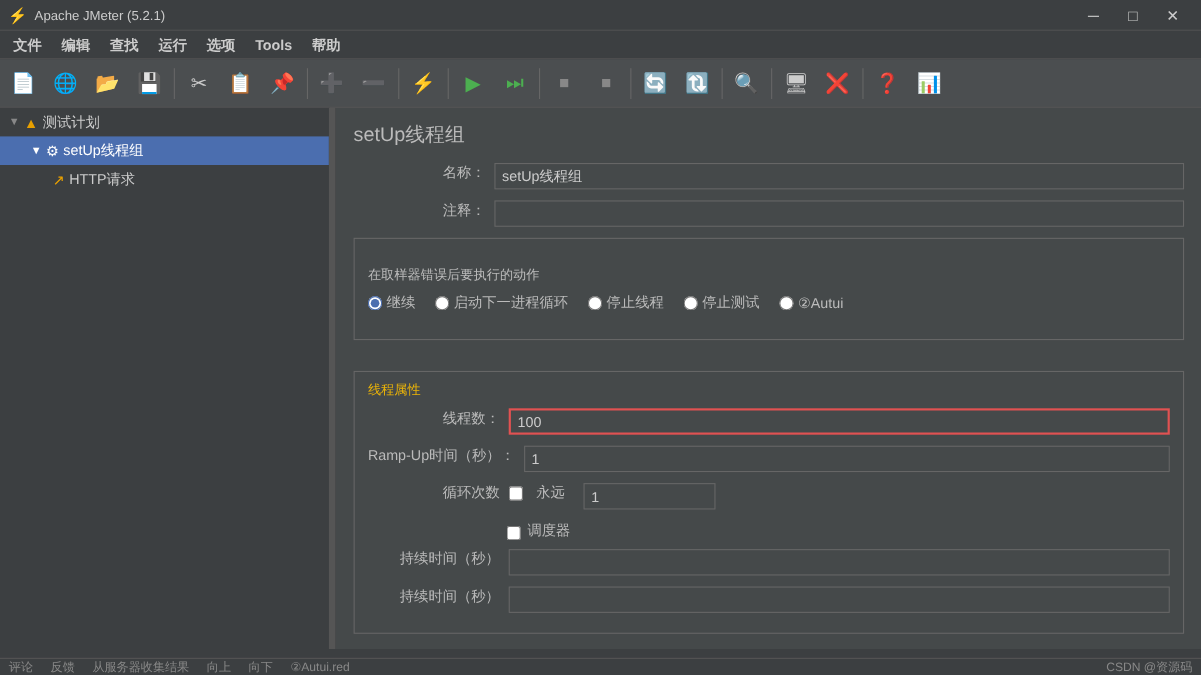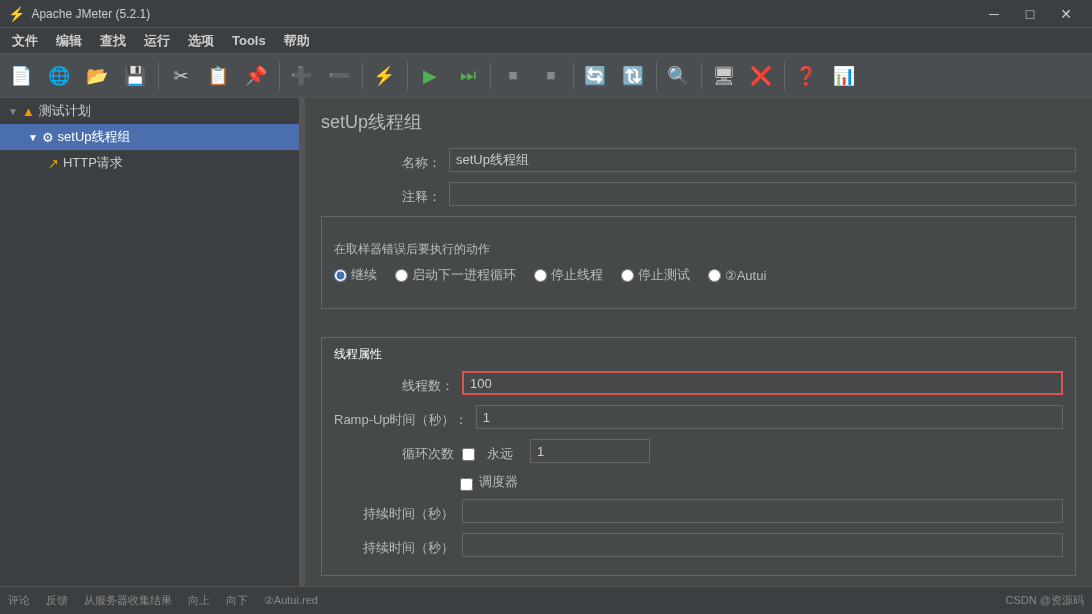--- a/index.html
+++ b/index.html
@@ -111,21 +111,21 @@
       padding: 12px 16px;
     }
     .panel-title {
       font-size: 18px;
       color: #bbb;
       margin-bottom: 14px;
       font-weight: normal;
     }
     .form-row {
       display: flex;
-      align-items: flex-end;
+      align-items: flex-start;
       margin-bottom: 10px;
       gap: 8px;
     }
     .form-label {
       color: #bbb;
       min-width: 120px;
       text-align: right;
       font-size: 13px;
       flex-shrink: 0;
     }
@@ -167,34 +167,34 @@
     input[type="radio"] { accent-color: #4b6eaf; cursor: pointer; }
     input[type="checkbox"] { accent-color: #4b6eaf; cursor: pointer; }
 
     .properties-section {
       border: 1px solid #666;
       margin-bottom: 12px;
       padding: 8px 12px;
     }
     .properties-title {
       font-size: 12px;
-      color: #ffffff;
+      color: #eab308;
       margin-bottom: 8px;
     }
 
     .checkbox-row {
       display: flex; align-items: center; gap: 6px;
       margin-bottom: 8px;
     }
     .checkbox-label { color: #bbb; font-size: 13px; cursor: pointer; }
 
     
     .status-bar {
       background: #3c3f41;
-      height: 28px;
+      height: 16px;
       display: flex;
       align-items: center;
       padding: 0 8px;
       border-top: 1px solid #555;
       gap: 16px;
       font-size: 11px;
       color: #888;
       position: absolute;
       bottom: 0; left: 0; right: 0;
     }

